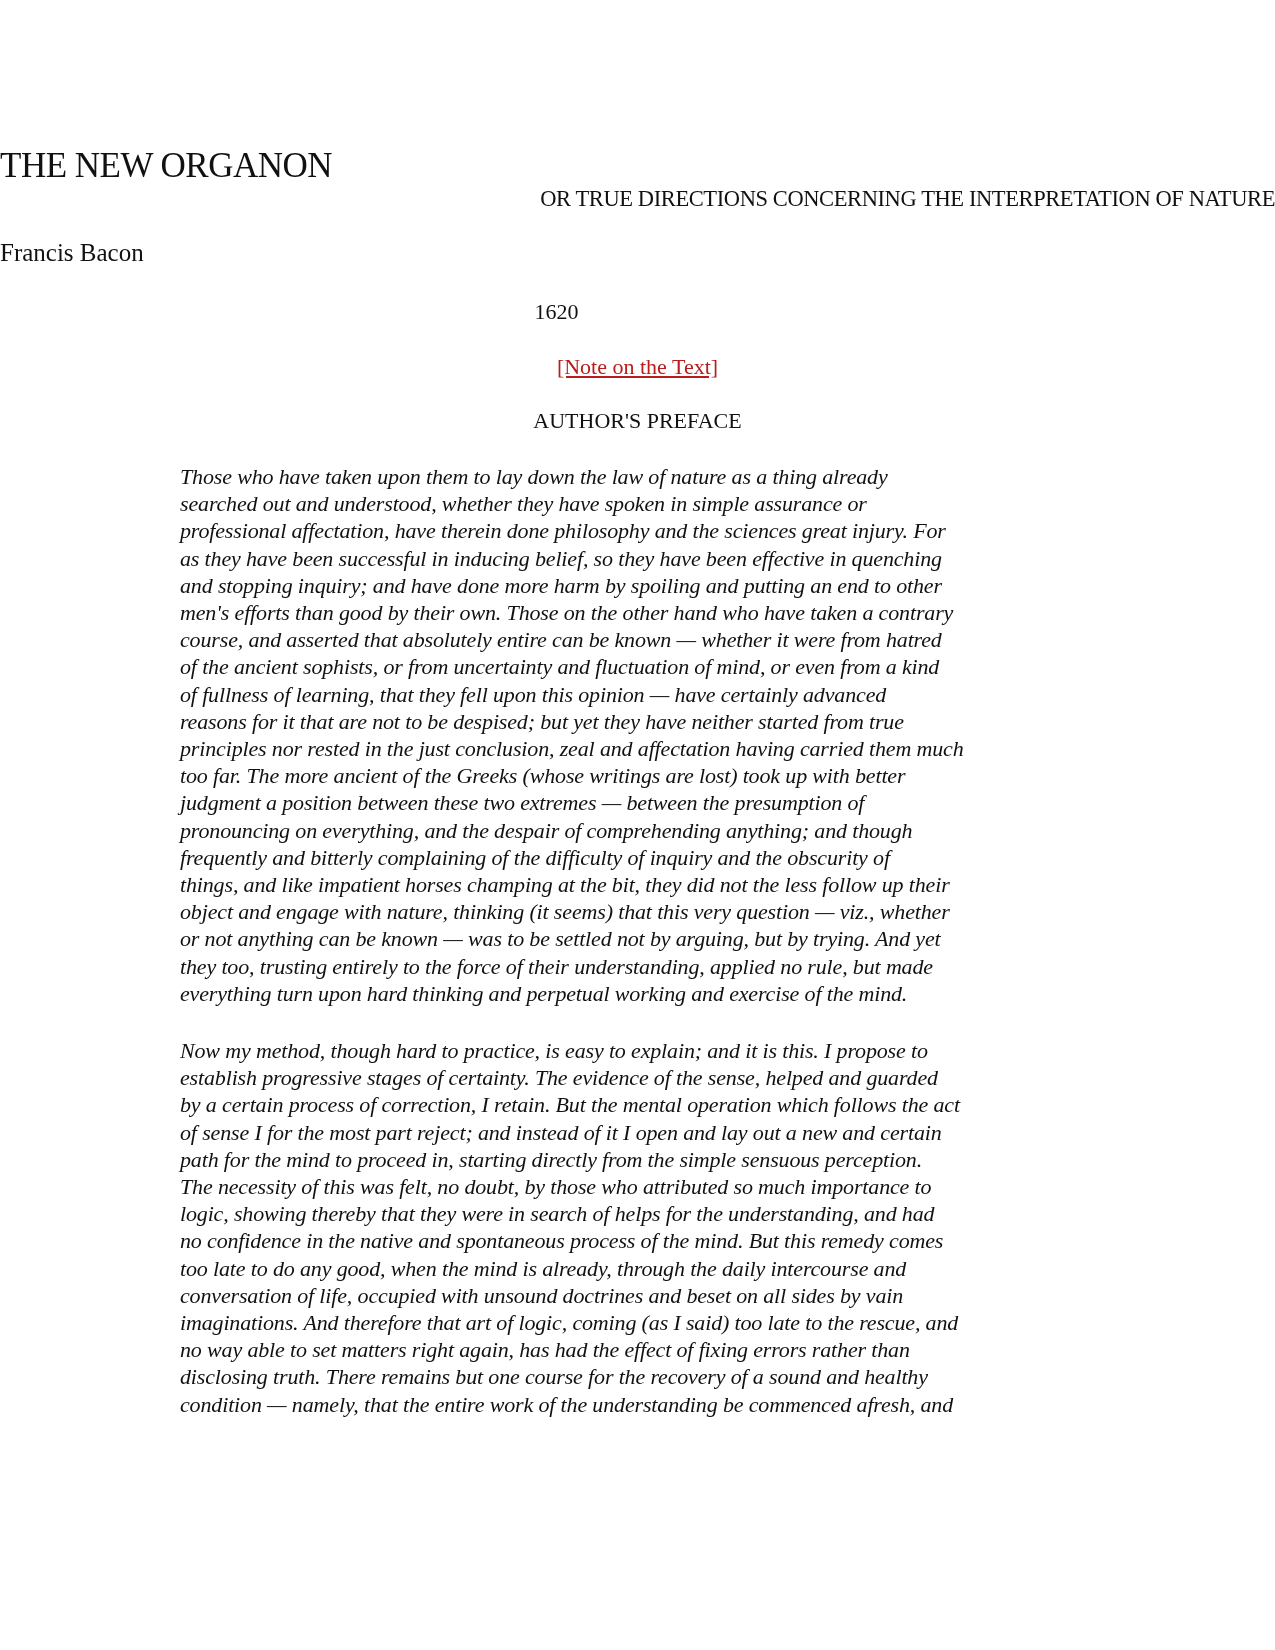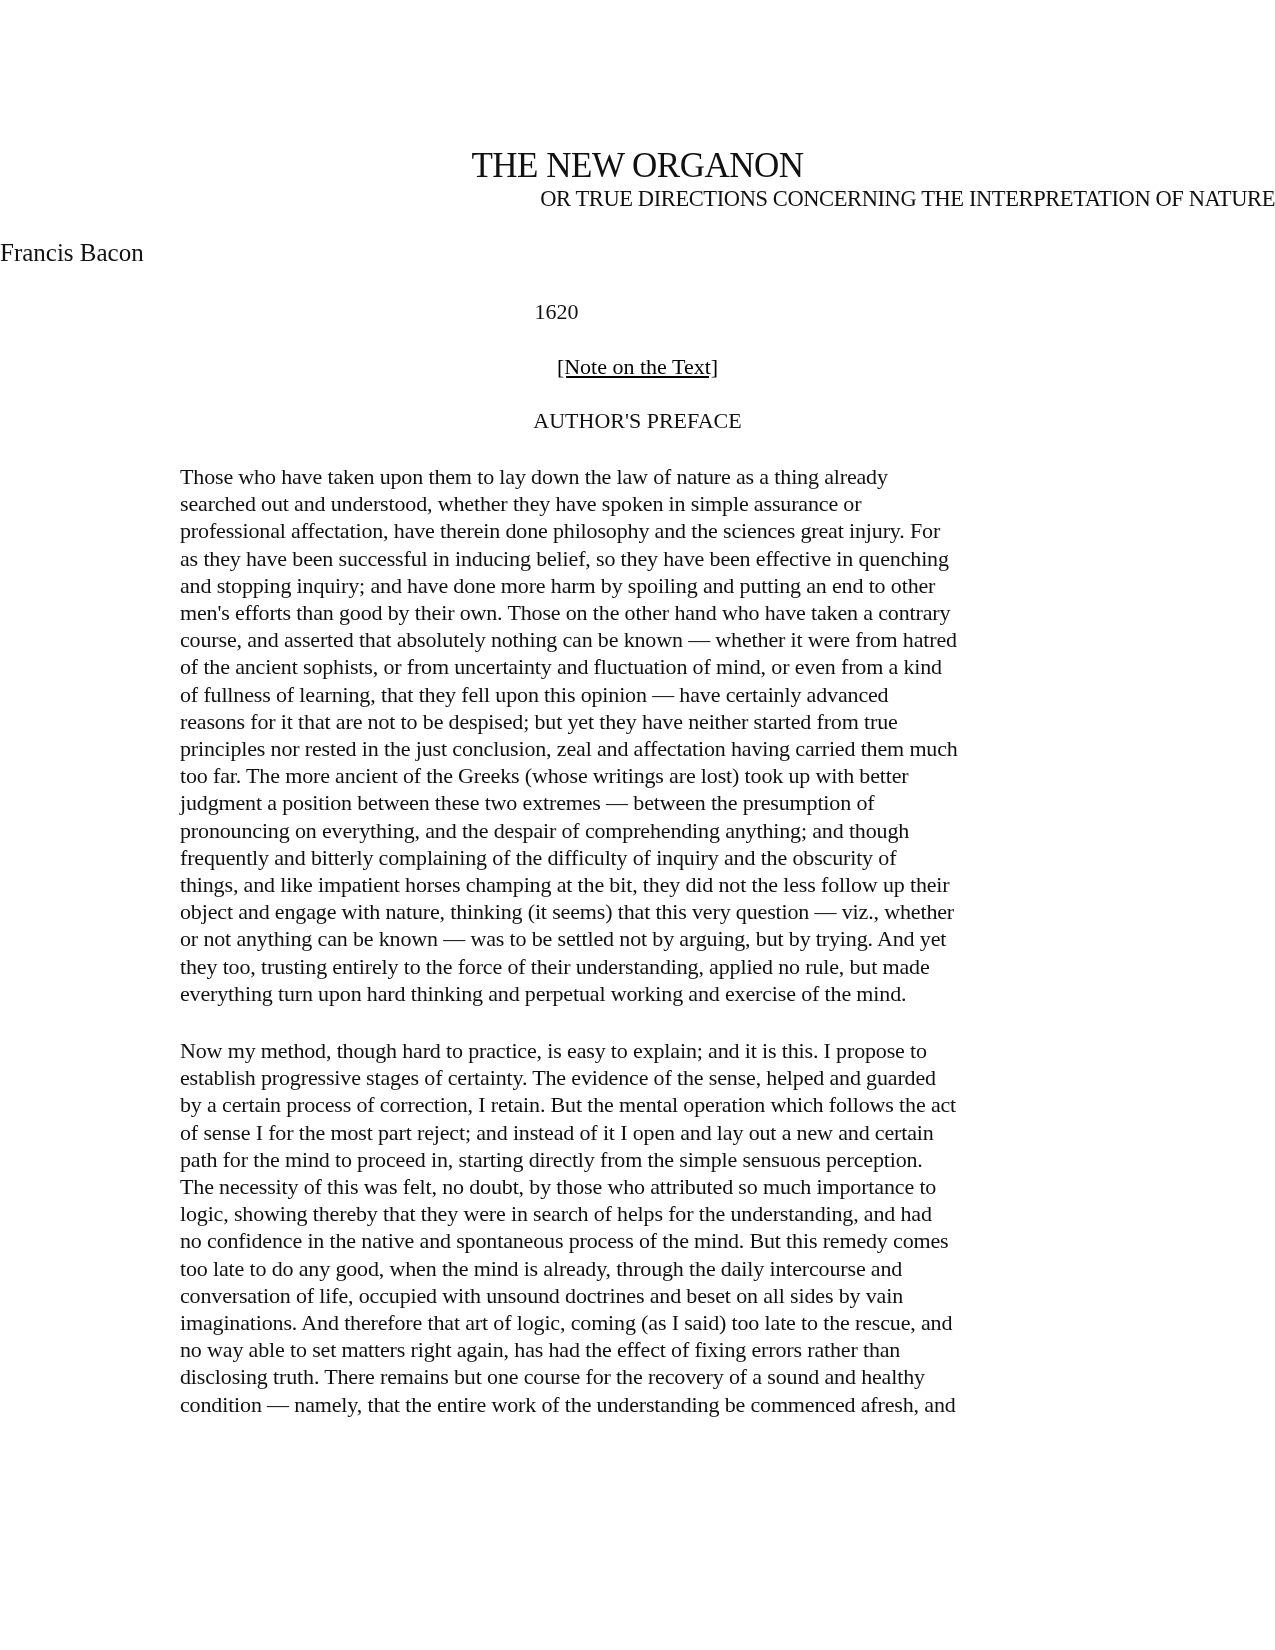--- a/index.html
+++ b/index.html
@@ -20,21 +20,20 @@
       left: 0;
       top: 0;
       width: 1275px;
       height: 1650px;
     }
     .title {
       position: absolute;
       left: 0;
       width: 1275px;
       top: 146px;
-      text-align: center;
       font-size: 35px;
       line-height: 40px;
       letter-spacing: -0.5px;
     }
     .subtitle {
       position: absolute;
       left: 0;
       width: 1275px;
       top: 186px;
       text-align: right;
@@ -63,21 +62,21 @@
     .note-link {
       position: absolute;
       left: 0;
       width: 1275px;
       top: 354px;
       text-align: center;
       font-size: 22px;
       line-height: 26px;
     }
     .note-link a {
-      color: #000000;
+      color: #b91c1c;
       text-decoration: underline;
       cursor: pointer;
     }
     .preface-heading {
       position: absolute;
       left: 0;
       width: 1275px;
       top: 408px;
       text-align: center;
       font-size: 22px;
@@ -87,20 +86,21 @@
       position: absolute;
       left: 180px;
       width: 900px;
       font-size: 22px;
       line-height: 27.2px;
       letter-spacing: -0.15px;
     }
     .para .line {
       display: block;
       white-space: nowrap;
+      font-style: italic;
     }
     .para1 { top: 463px; }
     .para2 { top: 1037px; }
   </style>
 </head>
 <body>
 
 <div class="page">
 
   <div class="title">THE NEW ORGANON</div>
@@ -117,21 +117,21 @@
 
   <div class="preface-heading">AUTHOR'S PREFACE</div>
 
   <div class="para para1">
     <span class="line">Those who have taken upon them to lay down the law of nature as a thing already</span>
     <span class="line">searched out and understood, whether they have spoken in simple assurance or</span>
     <span class="line">professional affectation, have therein done philosophy and the sciences great injury. For</span>
     <span class="line">as they have been successful in inducing belief, so they have been effective in quenching</span>
     <span class="line">and stopping inquiry; and have done more harm by spoiling and putting an end to other</span>
     <span class="line">men's efforts than good by their own. Those on the other hand who have taken a contrary</span>
-    <span class="line">course, and asserted that absolutely nothing can be known — whether it were from hatred</span>
+    <span class="line">course, and asserted that absolutely entire can be known — whether it were from hatred</span>
     <span class="line">of the ancient sophists, or from uncertainty and fluctuation of mind, or even from a kind</span>
     <span class="line">of fullness of learning, that they fell upon this opinion — have certainly advanced</span>
     <span class="line">reasons for it that are not to be despised; but yet they have neither started from true</span>
     <span class="line">principles nor rested in the just conclusion, zeal and affectation having carried them much</span>
     <span class="line">too far. The more ancient of the Greeks (whose writings are lost) took up with better</span>
     <span class="line">judgment a position between these two extremes — between the presumption of</span>
     <span class="line">pronouncing on everything, and the despair of comprehending anything; and though</span>
     <span class="line">frequently and bitterly complaining of the difficulty of inquiry and the obscurity of</span>
     <span class="line">things, and like impatient horses champing at the bit, they did not the less follow up their</span>
     <span class="line">object and engage with nature, thinking (it seems) that this very question — viz., whether</span>

